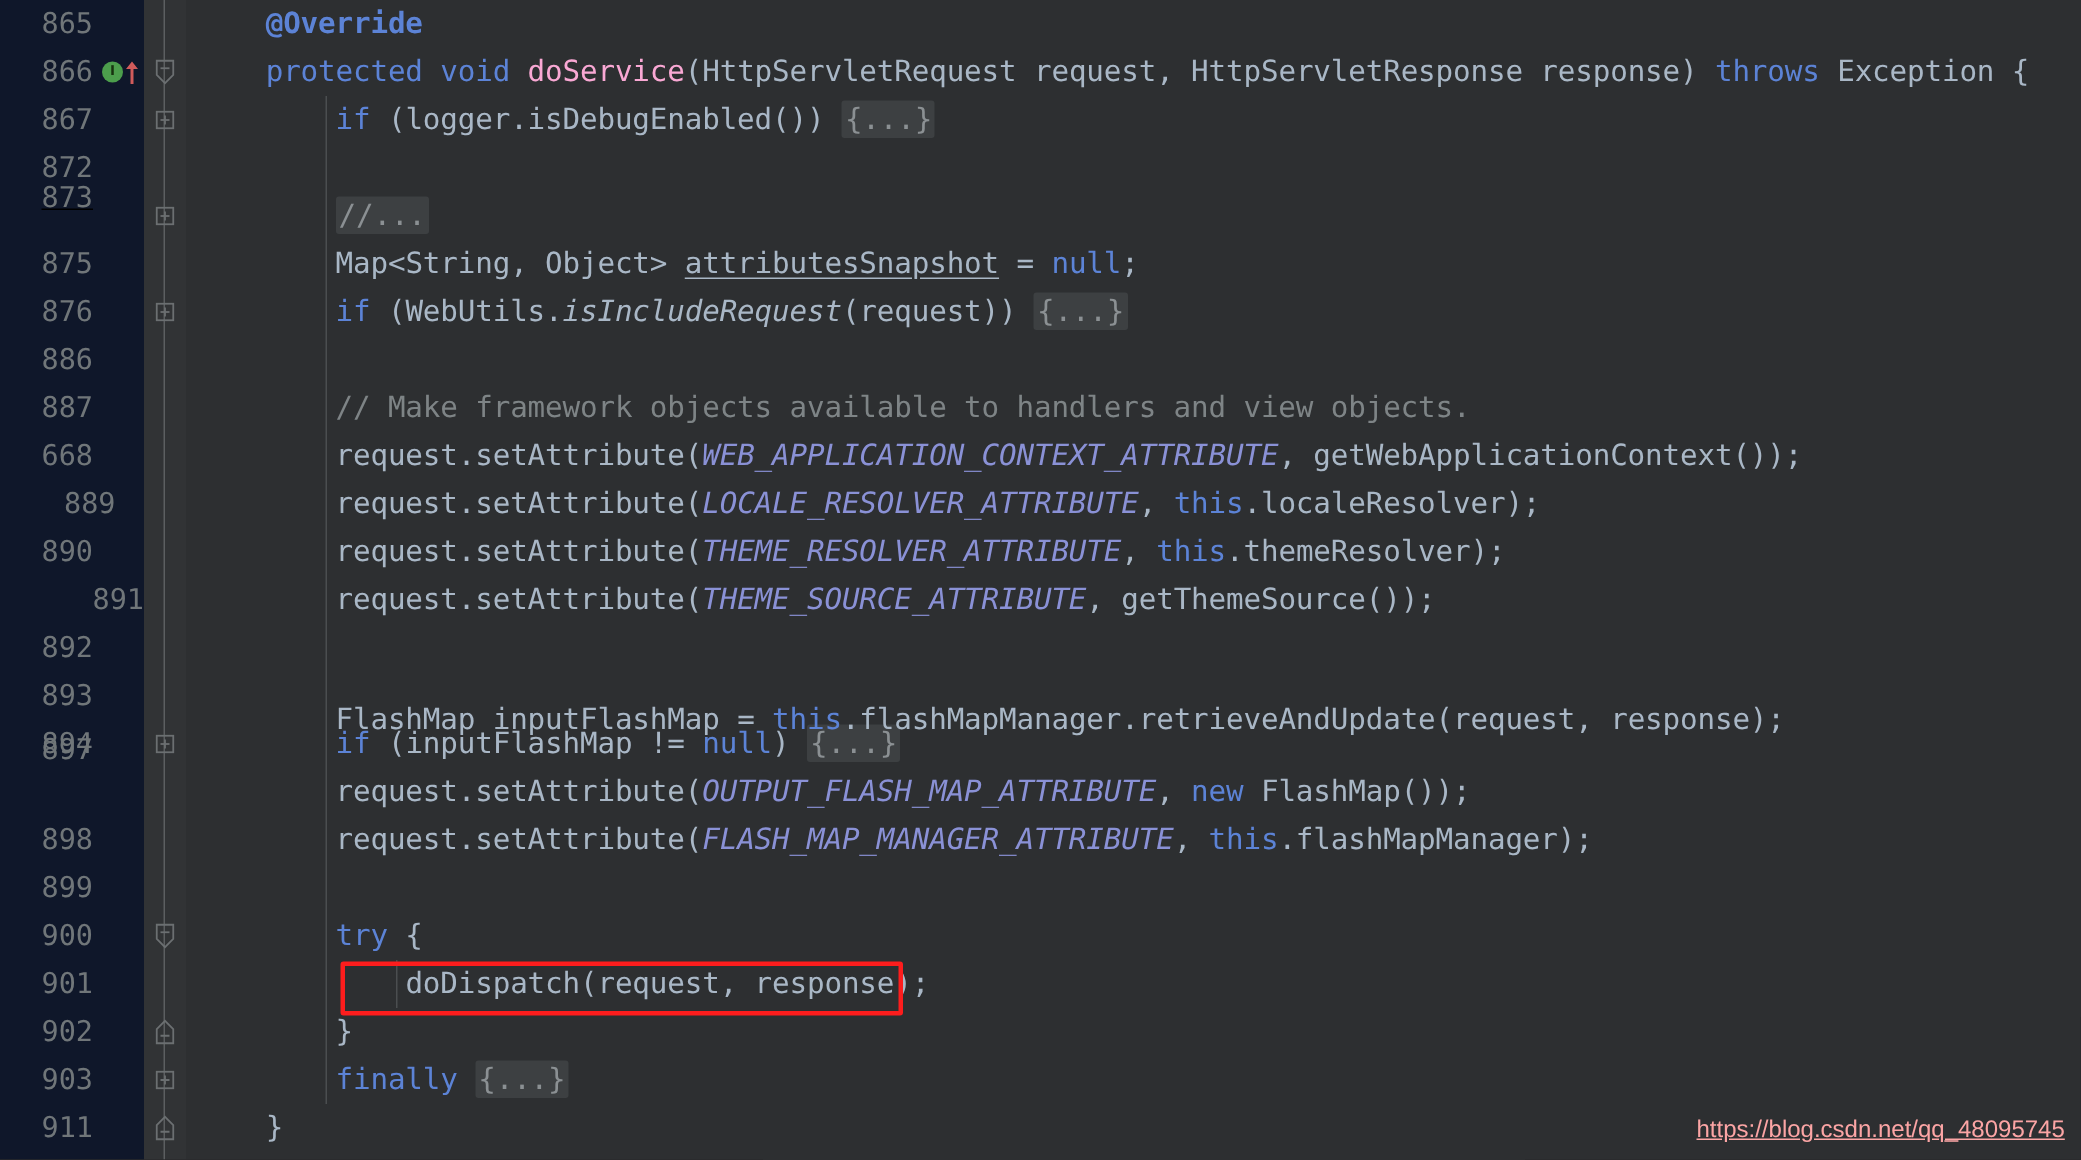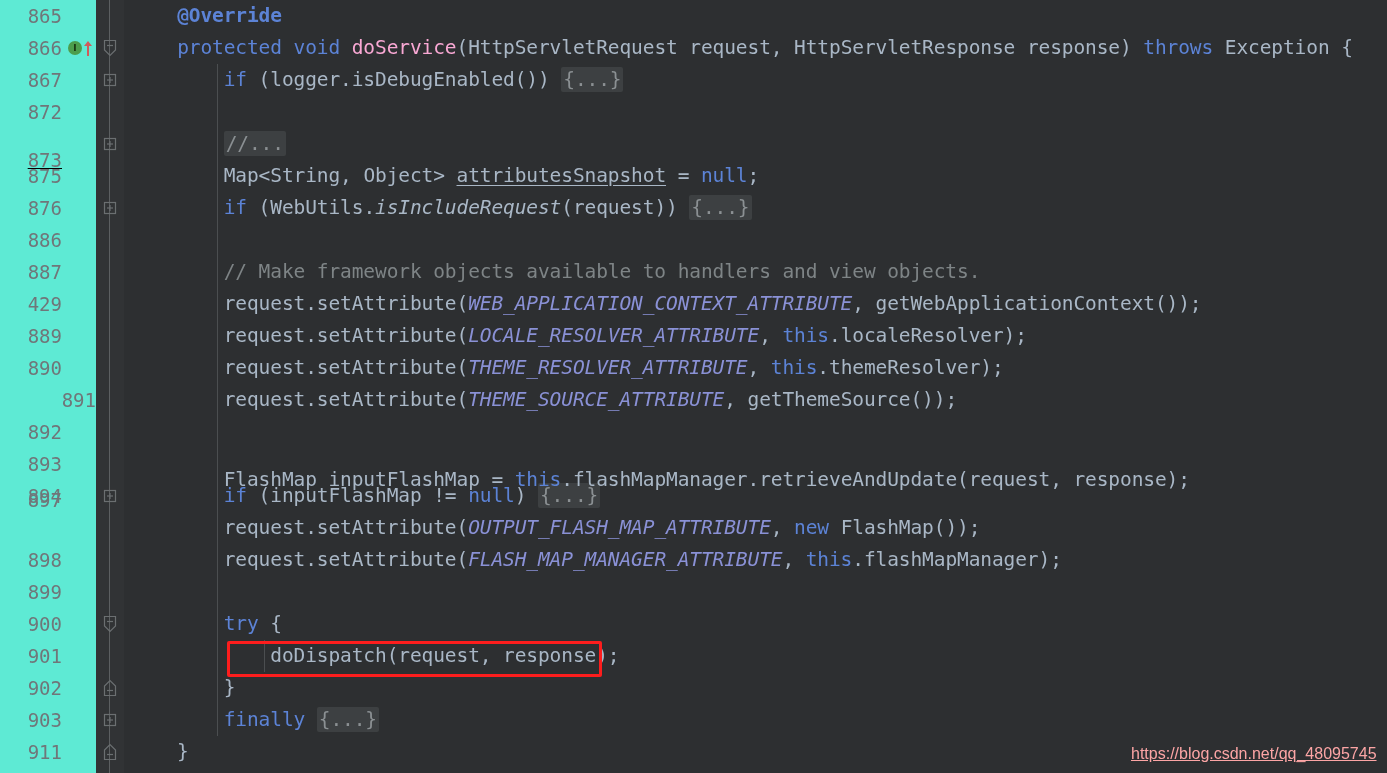--- a/index.html
+++ b/index.html
@@ -13,21 +13,21 @@
     position:relative;
     width:1387px; height:773px;
     background:#2d2f31;
     display:flex;
   }
   
   #gutter {
     position:relative;
     width:96px;
     flex:0 0 96px;
-    background:#5eead4;
+    background:#0f172a;
     height:100%;
   }
   #foldstrip {
     position:relative;
     width:28px;
     flex:0 0 28px;
     background:#313335;
     height:100%;
   }
   
@@ -147,39 +147,39 @@
             </svg>
           </span>
         </span>
       </div>
       <div class="gutter-row" style="top: 64px;">
         <span class="lineno">867</span>
       </div>
       <div class="gutter-row" style="top: 96px;">
         <span class="lineno">872</span>
       </div>
-      <div class="gutter-row" style="top: 144px; text-decoration: underline;">
+      <div class="gutter-row" style="top: 116px; text-decoration: underline;">
         <span class="lineno">873</span>
       </div>
       <div class="gutter-row" style="top: 160px; align-items: center;">
         <span class="lineno">875</span>
       </div>
       <div class="gutter-row" style="top: 192px;">
         <span class="lineno">876</span>
       </div>
       <div class="gutter-row" style="top: 224px;">
         <span class="lineno">886</span>
       </div>
       <div class="gutter-row" style="top: 256px;">
         <span class="lineno">887</span>
       </div>
       <div class="gutter-row" style="top: 288px;">
-        <span class="lineno">429</span>
-      </div>
-      <div class="gutter-row" style="top: 320px;">
+        <span class="lineno">668</span>
+      </div>
+      <div class="gutter-row" style="top: 320px; margin-left: 15px;">
         <span class="lineno">889</span>
       </div>
       <div class="gutter-row" style="top: 352px;">
         <span class="lineno">890</span>
       </div>
       <div class="gutter-row" style="top: 384px; padding-left: 44px;">
         <span class="lineno">891</span>
       </div>
       <div class="gutter-row" style="top: 416px;">
         <span class="lineno">892</span>

